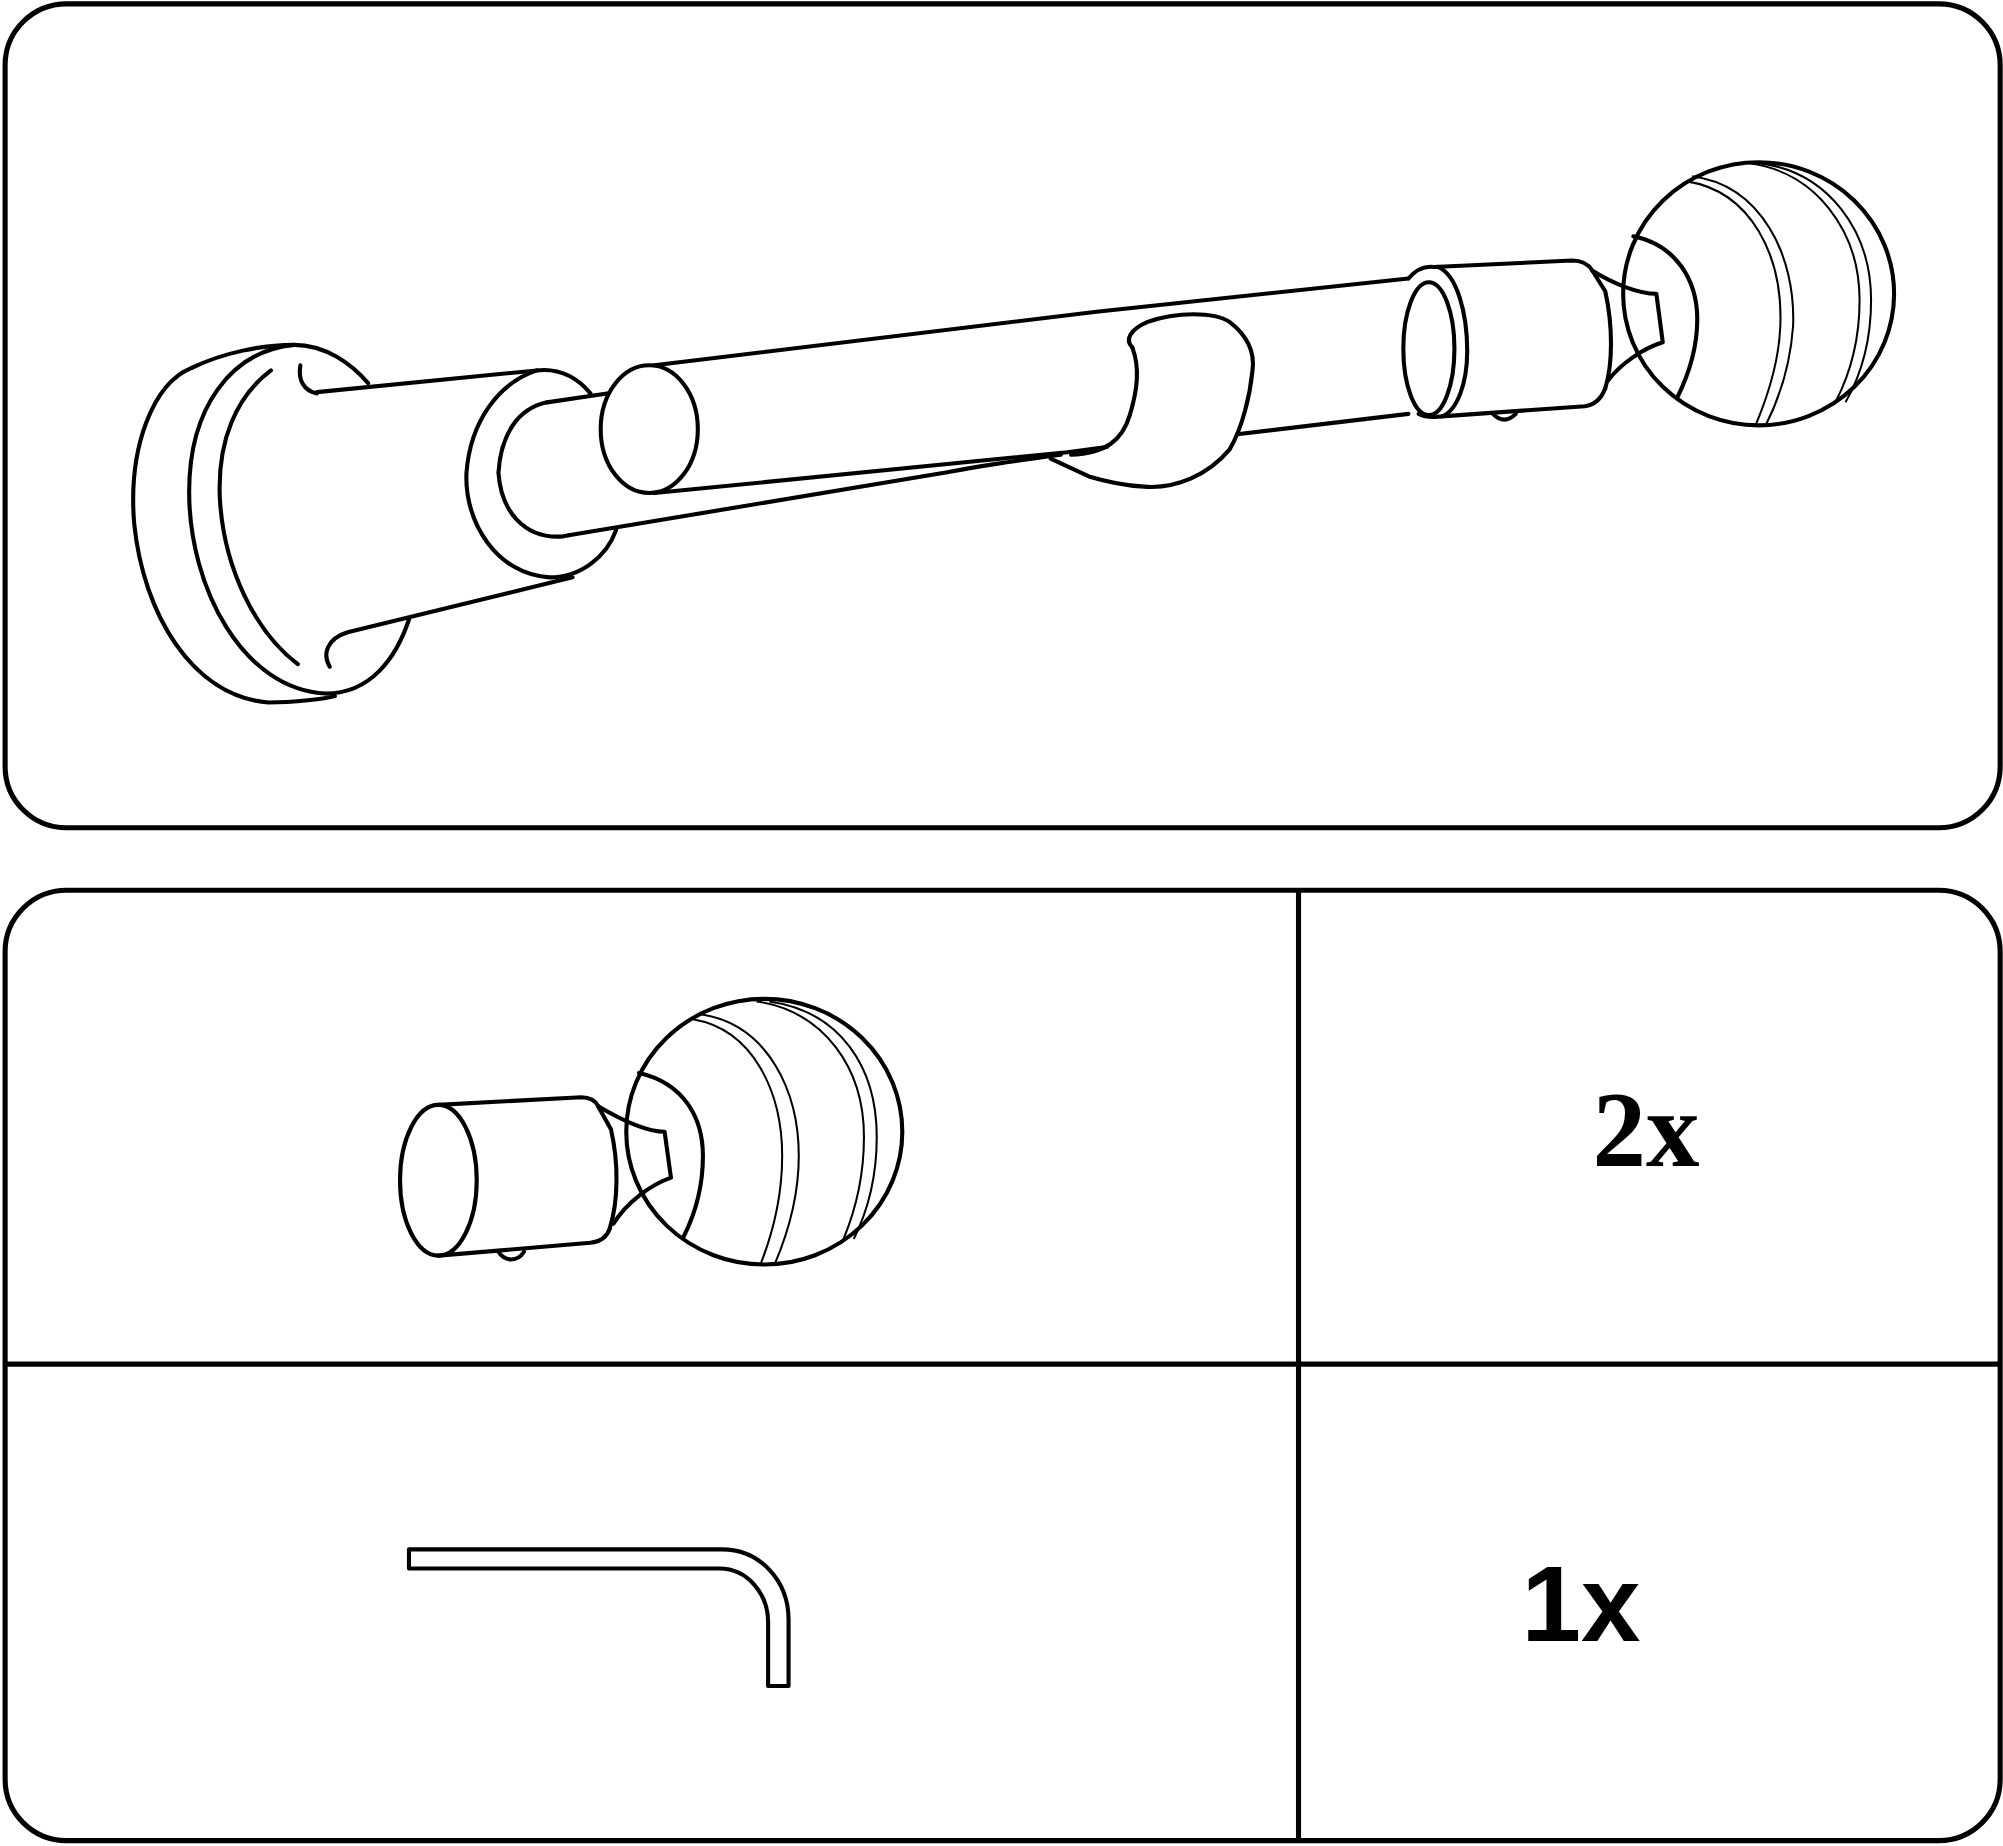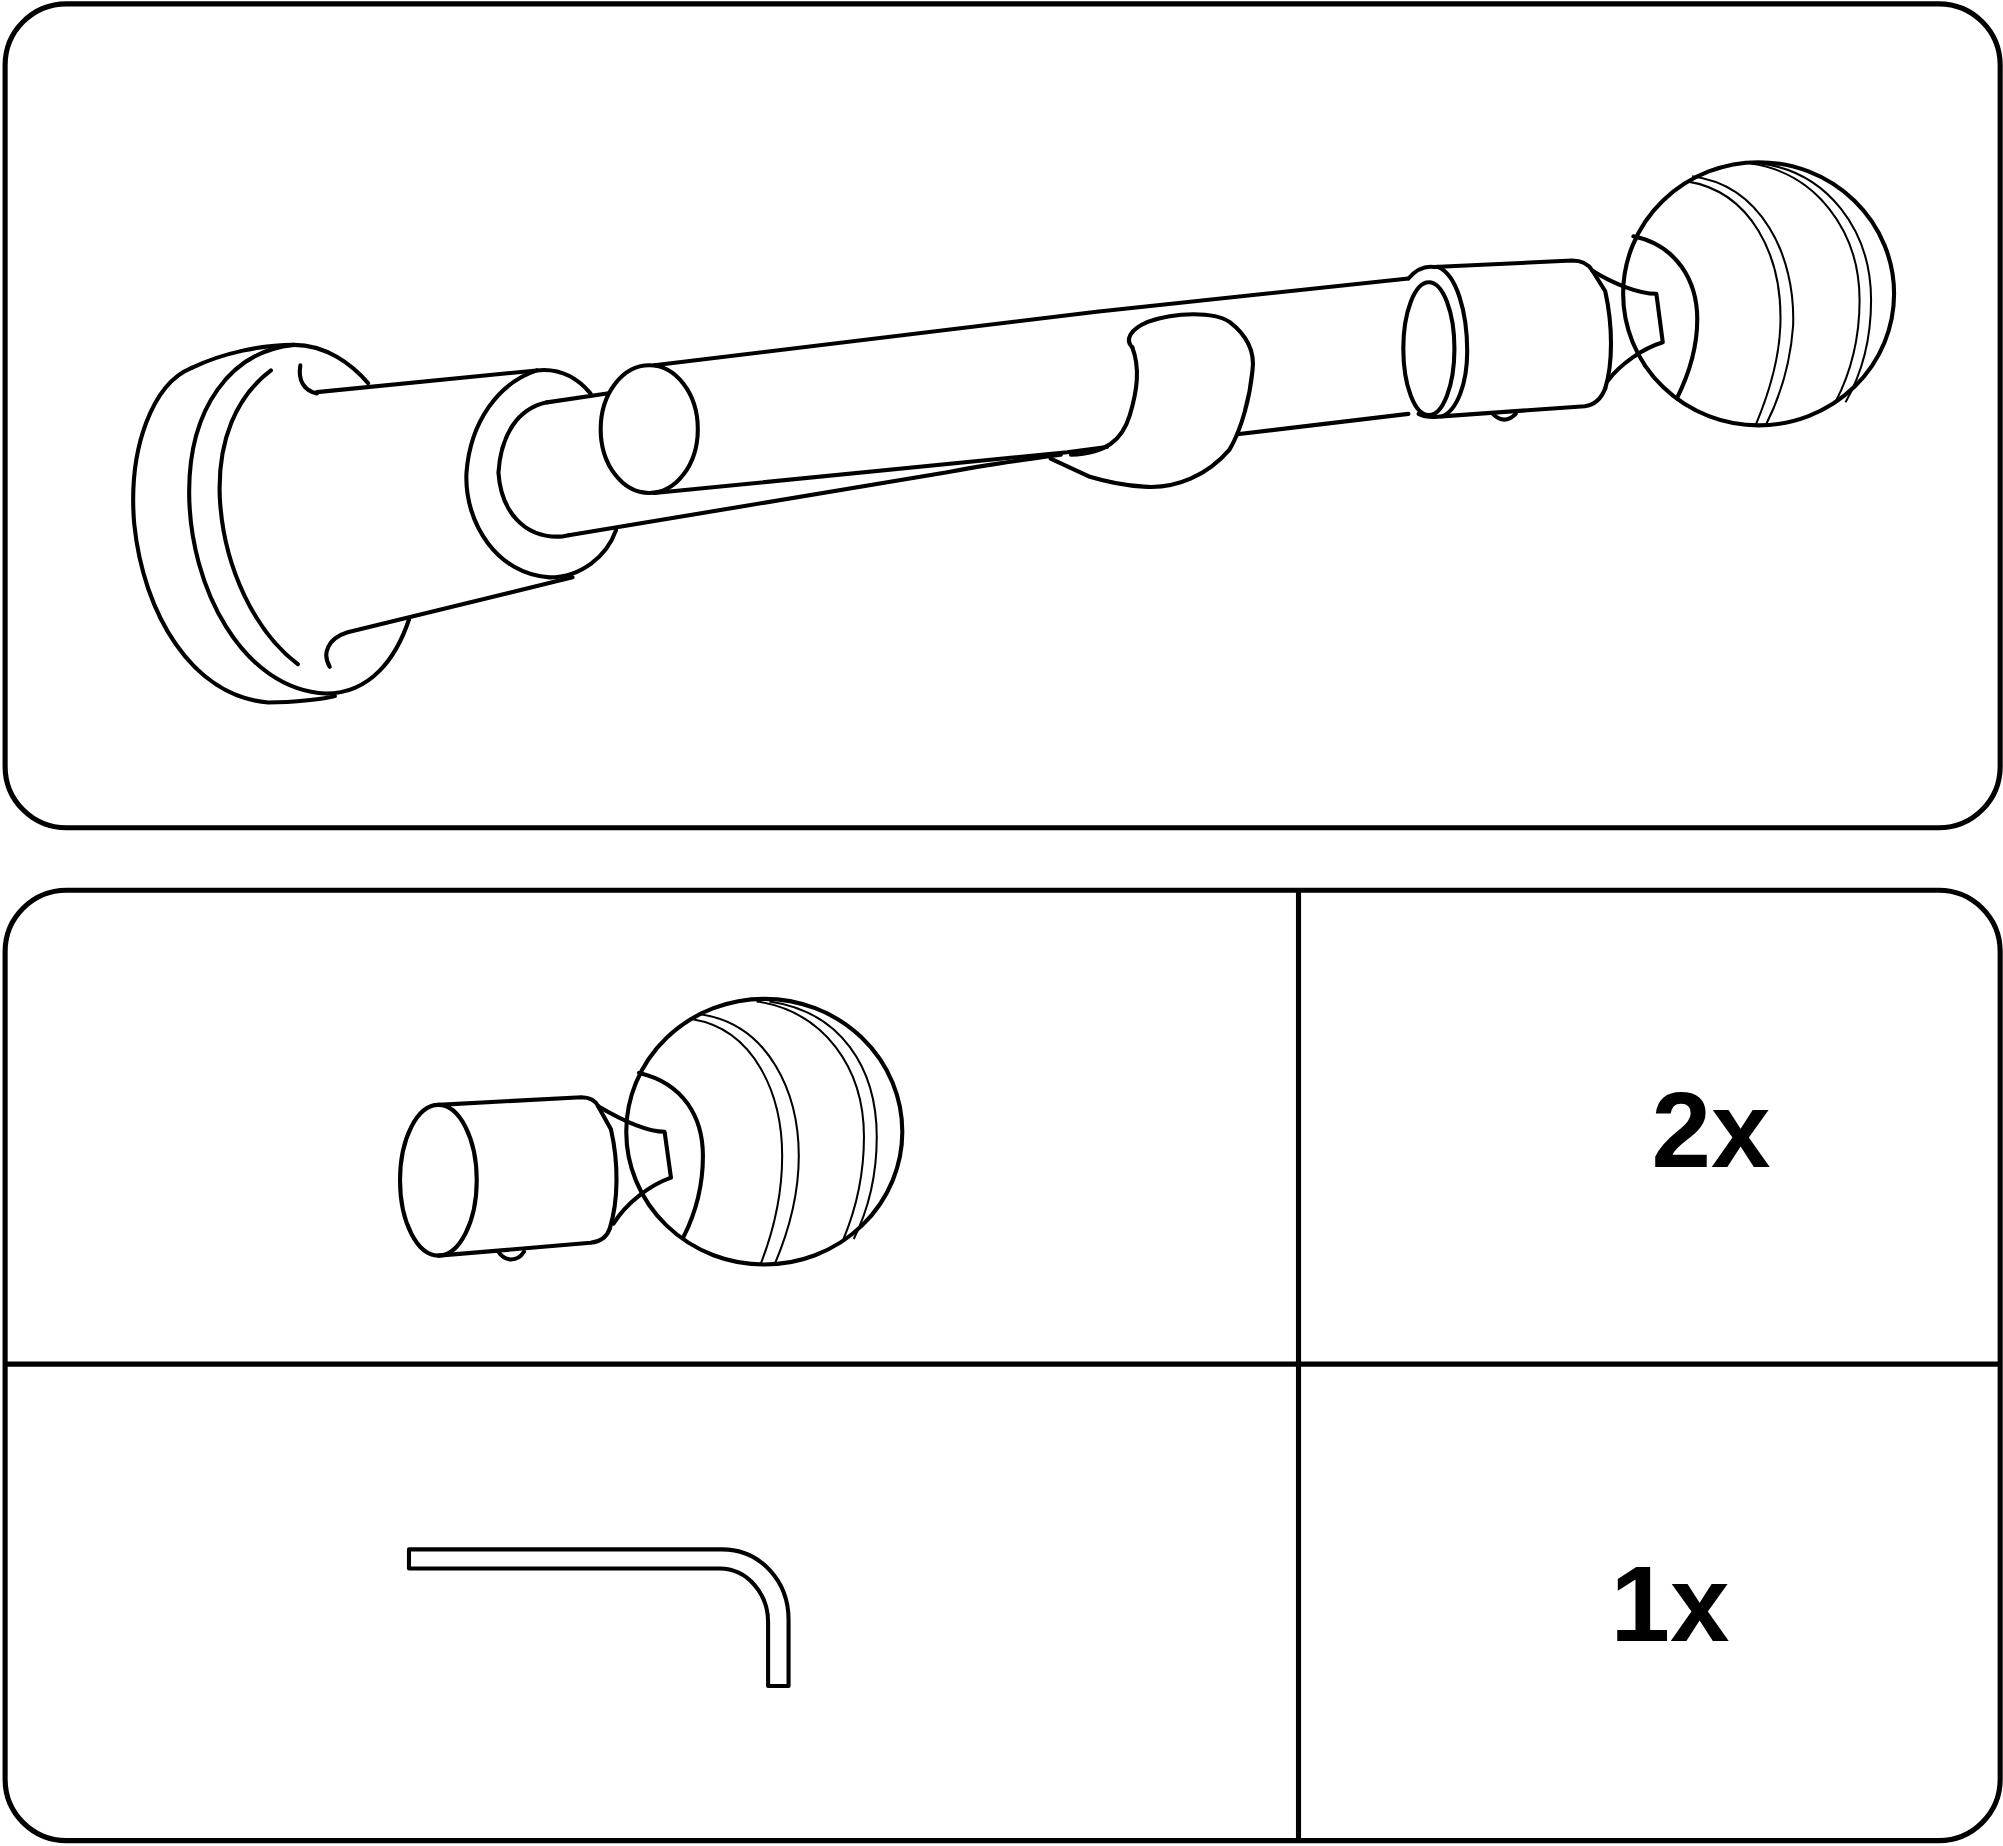--- a/index.html
+++ b/index.html
@@ -8,22 +8,22 @@
     .qty {
       position: absolute;
       font-family: "Liberation Sans", sans-serif;
       font-weight: bold;
       font-size: 107px;
       line-height: 1;
       color: #000000;
       text-align: center;
       width: 334px;
     }
-    .qty-1 { left: 1544px; top: 1077px; }
-    .qty-2 { left: 1503px; top: 1551px; }
+    .qty-1 { left: 1479px; top: 1077px; font-family: Liberation Serif, serif; }
+    .qty-2 { left: 1414px; top: 1551px; }
     .stroke { fill: none; stroke: #000; stroke-width: 3.2; stroke-linejoin: round; stroke-linecap: round; }
     .thin { fill: none; stroke: #000; stroke-width: 1.6; }
     .frame { fill: none; stroke: #000; stroke-width: 4; }
   </style>
 </head>
 <body>
 
 <svg class="canvas" viewBox="0 0 1568 1446" preserveAspectRatio="none" xmlns="http://www.w3.org/2000/svg">
 
   <rect class="frame" x="4" y="3" width="1561" height="645" rx="48" ry="48"></rect>

